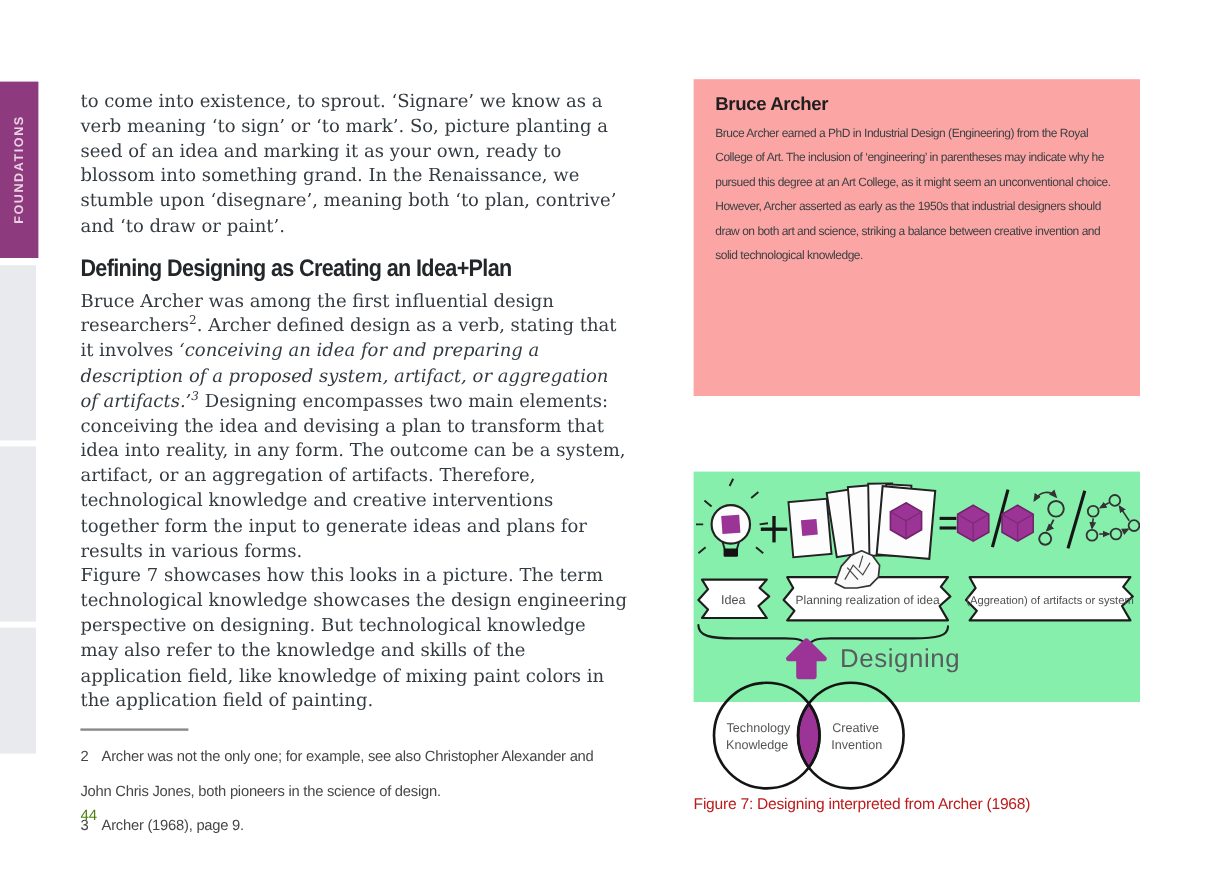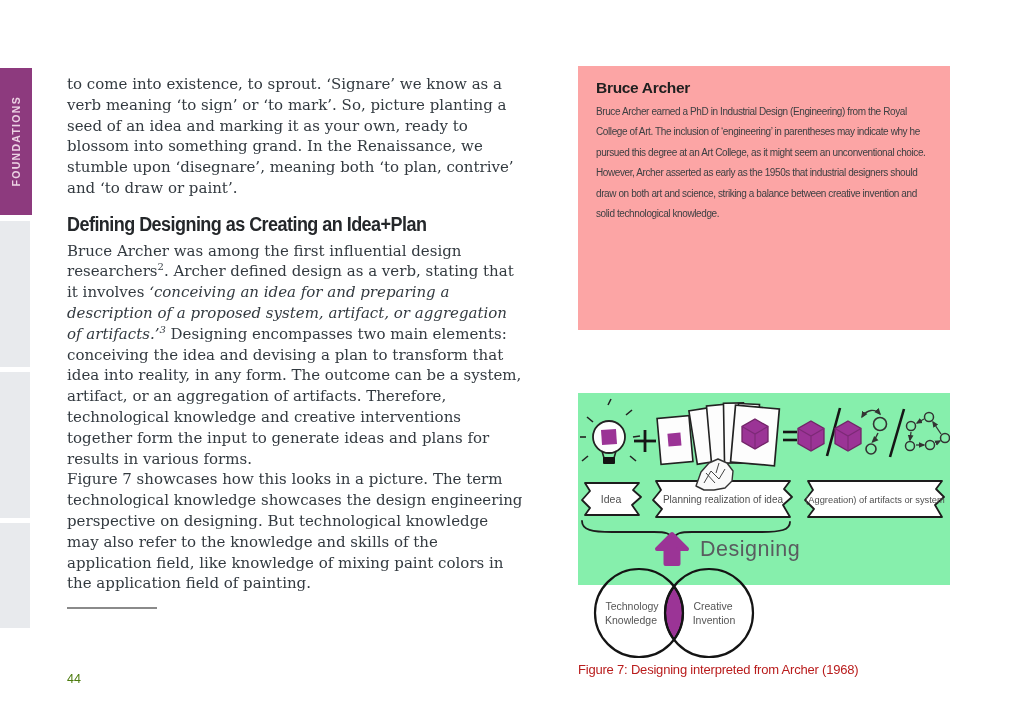--- a/index.html
+++ b/index.html
@@ -68,20 +68,24 @@
   <div class="tab tab-gray tab-g2"></div>
   <div class="tab tab-gray tab-g3"></div>
 
   <div class="left-col">
     <p class="serif">to come into existence, to sprout. ‘Signare’ we know as a verb meaning ‘to sign’ or ‘to mark’. So, picture planting a seed of an idea and marking it as your own, ready to blossom into something grand. In the Renaissance, we stumble upon ‘disegnare’, meaning both ‘to plan, contrive’ and ‘to draw or paint’.</p>
     <div class="heading">Defining Designing as Creating an Idea+Plan</div>
     <p class="serif"><span>Bruce Archer was among the first influential design researchers</span><sup class="fnref">2</sup><span>. Archer defined design as a verb, stating that it involves </span><span class="it">‘conceiving an idea for and preparing a description of a proposed system, artifact, or aggregation of artifacts.’</span><sup class="fnref it">3</sup><span> Designing encompasses two main elements: conceiving the idea and devising a plan to transform that idea into reality, in any form. The outcome can be a system, artifact, or an aggregation of artifacts. Therefore, technological knowledge and creative interventions together form the input to generate ideas and plans for results in various forms.</span></p>
     <p class="serif">Figure 7 showcases how this looks in a picture. The term technological knowledge showcases the design engineering perspective on designing. But technological knowledge may also refer to the knowledge and skills of the application field, like knowledge of mixing paint colors in the application field of painting.</p>
 
     <div class="fn-divider"></div>
+    <div class="footnotes">
+      <p><span class="num">2</span><span>Archer was not the only one; for example, see also Christopher Alexander and John Chris Jones, both pioneers in the science of design.</span></p>
+      <p><span class="num">3</span><span>Archer (1968), page 9.</span></p>
+    </div>
   </div>
 
   <div class="pagenum pagenum-left">44</div>
 
   <div class="info-box">
     <div class="info-title">Bruce Archer</div>
     <p class="sans">Bruce Archer earned a PhD in Industrial Design (Engineering) from the Royal College of Art. The inclusion of ‘engineering’ in parentheses may indicate why he pursued this degree at an Art College, as it might seem an unconventional choice. However, Archer asserted as early as the 1950s that industrial designers should draw on both art and science, striking a balance between creative invention and solid technological knowledge.</p>
   </div>
 
   <div class="figure-box">

